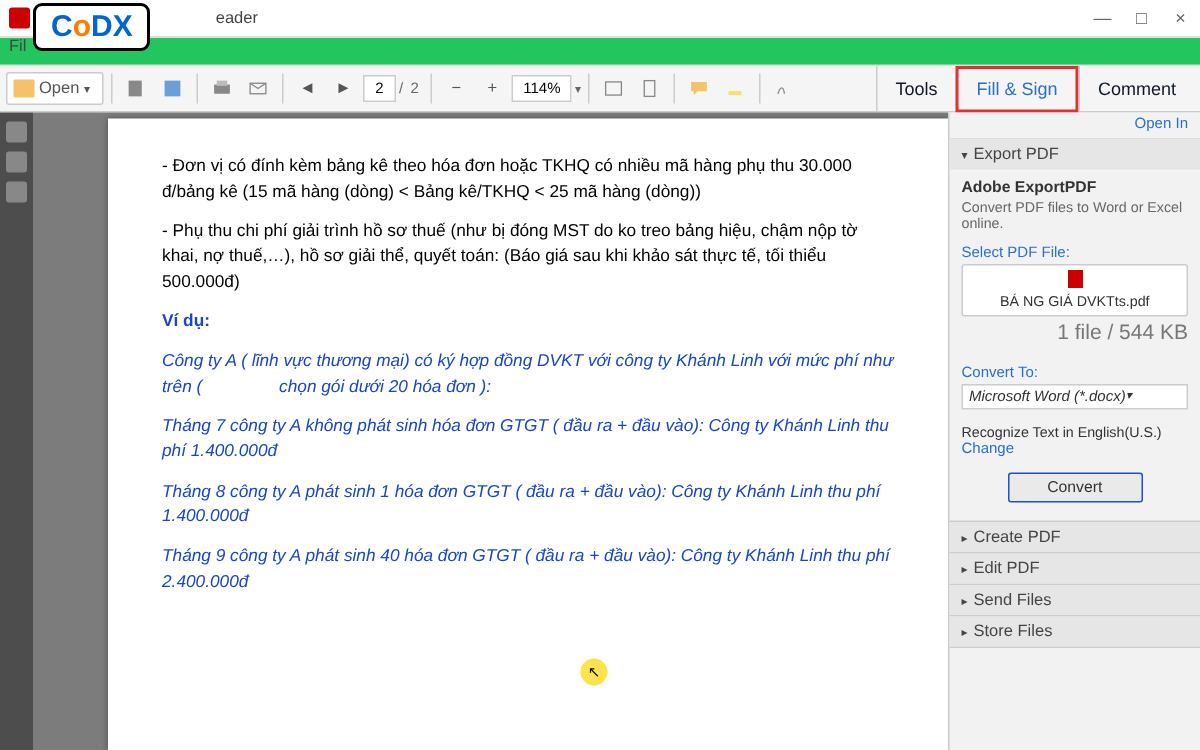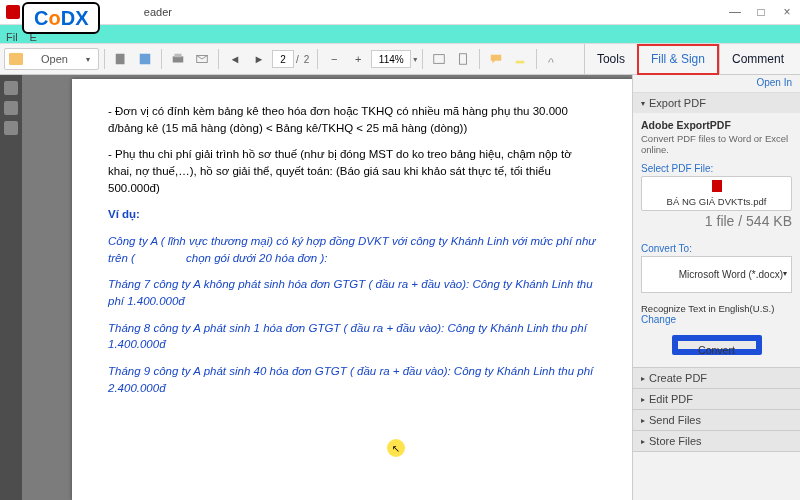--- a/index.html
+++ b/index.html
@@ -12,27 +12,27 @@
 .win-controls { display: flex; gap: 12px; font-size: 12px; color: #666; }
 .win-btn { width: 14px; text-align: center; cursor: pointer; }
 
 .codx-logo { position: absolute; top: 2px; left: 22px; height: 32px; padding: 2px 10px; background: #fff; border: 2px solid #000; border-radius: 6px; font-weight: 700; font-size: 20px; display: flex; align-items: center; z-index: 50; }
 .codx-logo .c1 { color: #0066d6; }
 .codx-logo .c2 { color: #0066d6; }
 .codx-logo .c3 { color: #ff7b00; }
 .codx-logo .c4 { color: #0066d6; }
 
 
-.menubar { height: 19px; background: #5eead4; display: flex; align-items: flex-end; padding: 0 6px; font-size: 11px; color: #444; gap: 12px; border-bottom: 1px solid #ddd; }
+.menubar { height: 19px; background: #22c55e; display: flex; align-items: flex-start; padding: 0 6px; font-size: 11px; color: #444; gap: 12px; border-bottom: 1px solid #ddd; }
 
 
 .toolbar { height: 31px; background: #f5f5f5; border-bottom: 1px solid #ccc; display: flex; align-items: center; padding: 0 4px; gap: 2px; }
 .tb-btn { height: 22px; min-width: 22px; display: flex; align-items: center; justify-content: center; font-size: 11px; color: #555; border-radius: 2px; padding: 0 3px; }
 .tb-sep { width: 1px; height: 20px; background: #ccc; margin: 0 3px; }
-.open-btn { background: #fff; border: 1px solid #ccc; padding: 0 8px 0 4px; gap: 18px; }
+.open-btn { background: #fff; border: 1px solid #ccc; padding: 0 8px 0 4px; gap: 3px; }
 .open-icon { width: 14px; height: 12px; background: #f5c26b; border-radius: 1px; }
 .page-input { width: 22px; height: 18px; border: 1px solid #ccc; text-align: center; font-size: 10px; }
 .zoom-input { width: 40px; height: 18px; border: 1px solid #ccc; text-align: center; font-size: 10px; }
 
 
 .main-tabs { margin-left: auto; display: flex; align-items: stretch; height: 31px; }
 .main-tab { padding: 0 12px; display: flex; align-items: center; font-size: 12px; color: #0f172a; border-left: 1px solid #ccc; }
 .main-tab.fill-sign { border: 2px solid #e03030; color: #2a6fc9; }
 
 
@@ -56,22 +56,22 @@
 .panel-head { background: #e6e6e6; padding: 4px 8px; font-size: 11px; color: #444; display: flex; align-items: center; gap: 4px; }
 .panel-head.exp::before { content: "▾"; font-size: 8px; }
 .panel-head.col::before { content: "▸"; font-size: 8px; }
 .panel-body { padding: 6px 8px 10px 8px; }
 .panel-body .title-strong { font-weight: 600; font-size: 10.5px; margin-bottom: 2px; }
 .panel-body .subtitle { font-size: 9.5px; color: #666; margin-bottom: 8px; }
 .link { color: #2a6fc9; font-size: 10px; }
 .file-chip { border: 1px solid #ccc; background: #fff; border-radius: 2px; padding: 3px 6px; font-size: 9.5px; display: flex; align-items: center; gap: 4px; margin-top: 2px; flex-direction: column; }
 .file-chip .fi { width: 10px; height: 12px; background: #c00; }
 .file-meta { text-align: right; font-size: 14px; color: #777; margin-top: 2px; }
-.select-box { width: 100%; border: 1px solid #ccc; background: #fff; padding: 12px 4px; font-size: 10px; margin-top: 2px; display: flex; justify-content: flex-end; }
-.convert-btn { display: block; margin: 10px auto 2px auto; width: 90px; height: 20px; background: #eaeaea; border: 6px solid #1d4ed8; font-size: 10.5px; text-align: center; line-height: 18px; border-radius: 2px; }
+.select-box { width: 100%; border: 1px solid #ccc; background: #fff; padding: 2px 4px; font-size: 10px; margin-top: 2px; display: flex; justify-content: flex-start; font-style: italic; }
+.convert-btn { display: block; margin: 10px auto 2px auto; width: 90px; height: 20px; background: #eaeaea; border: 1px solid #1d4ed8; font-size: 10.5px; text-align: center; line-height: 18px; border-radius: 2px; }
 
 svg.icon { width: 14px; height: 14px; }
 </style>
 </head>
 <body>
 
 <div class="codx-logo">
   <span class="c1">C</span>
     <span class="c3">o</span>
     <span class="c2">D</span>

